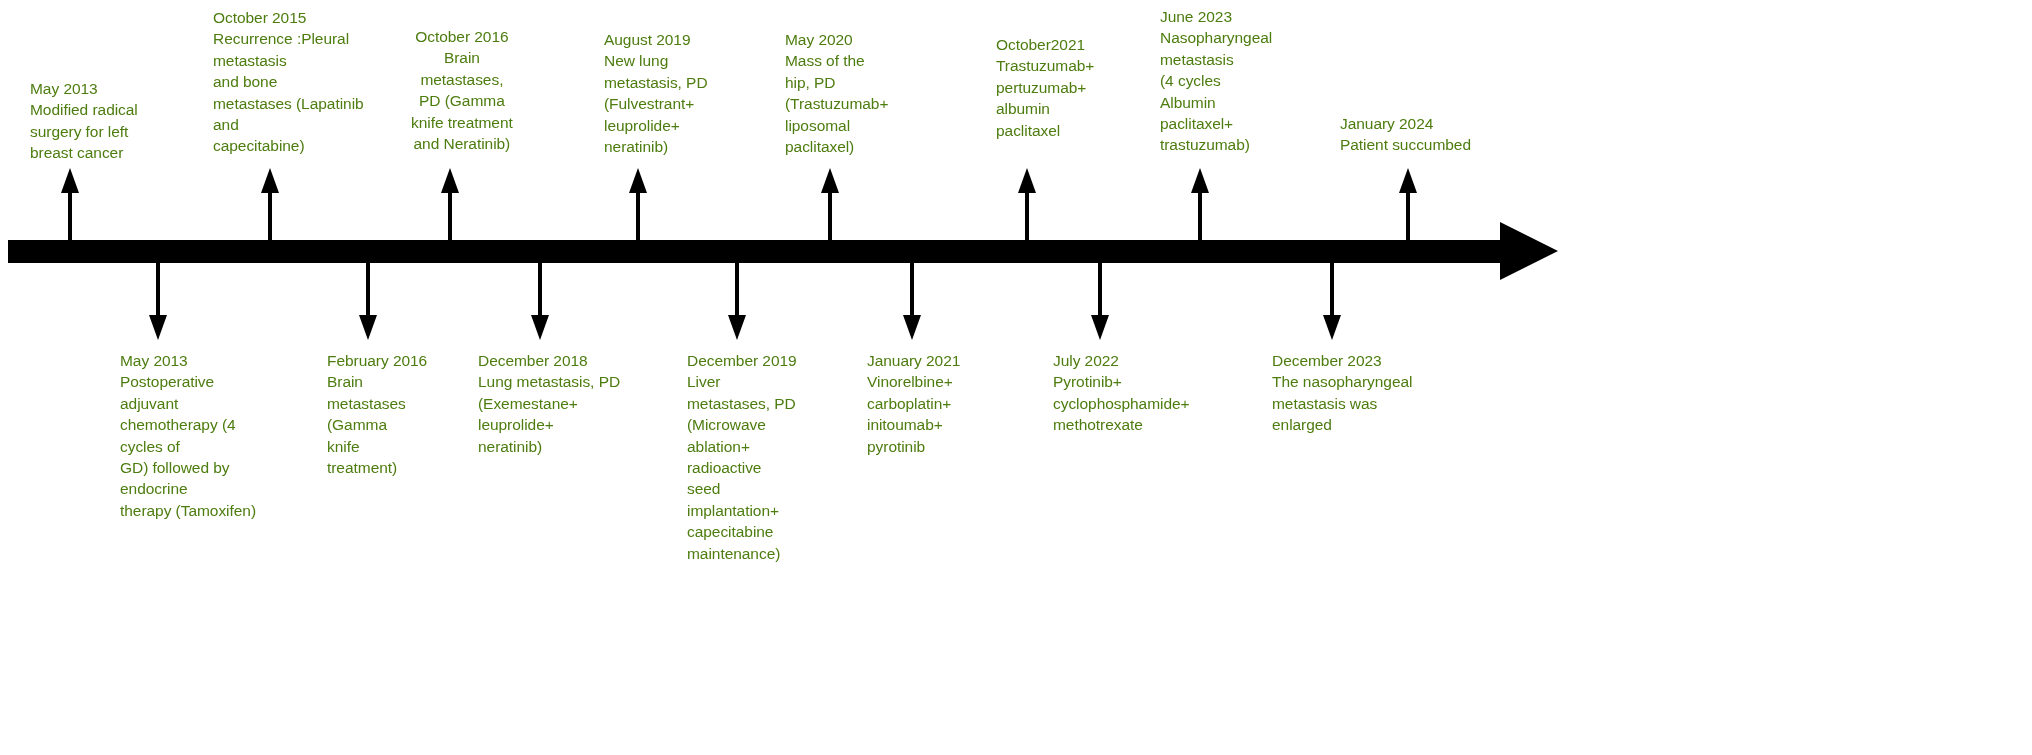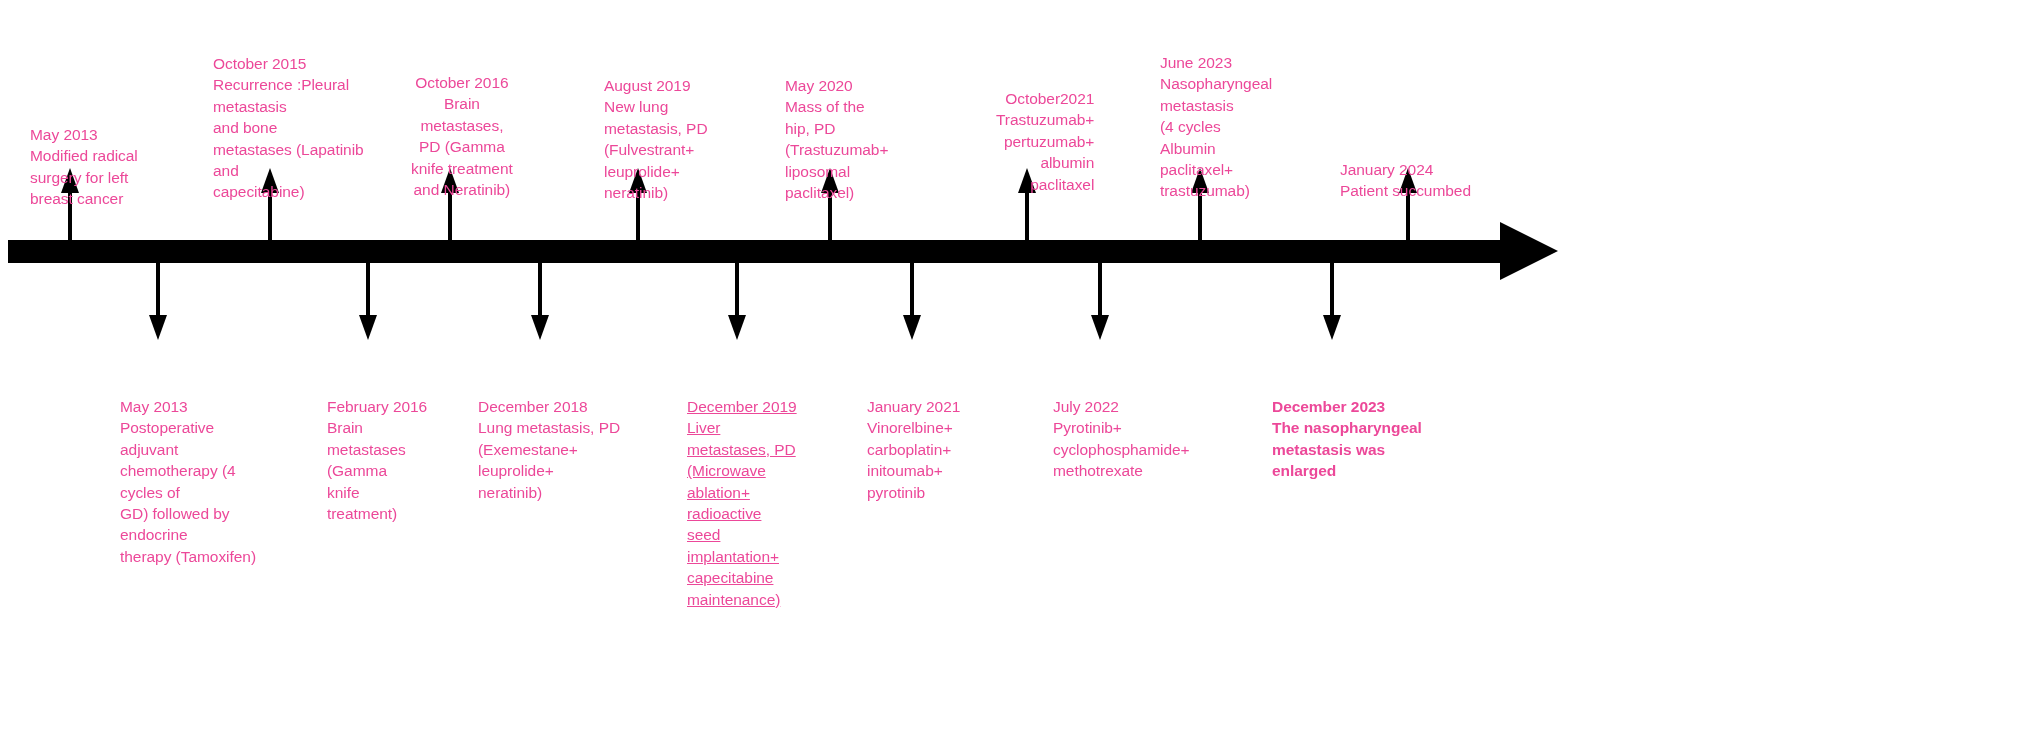--- a/index.html
+++ b/index.html
@@ -71,24 +71,23 @@
     bottom:0;
     border-top:25px solid #000000;
   }
   .conn.down .stem{ top:0; }
 
   
   .label{
     position:absolute;
     font-size:15.5px;
     line-height:21.4px;
-    color:#ec4899;
+    color:#4d7c0f;
     white-space:pre-line;
     letter-spacing:-0.05px;
-    margin-top:46px;
   }
   .label.above{ }
   .label.below{ }
 </style>
 </head>
 <body>
 
 <div id="stage">
 
   <div class="axis-wrap">
@@ -183,21 +182,21 @@
 metastasis, PD
 (Fulvestrant+
 leuprolide+
 neratinib)</div>
       <div class="label above" style="left: 785px; top: 29px;">May 2020
 Mass of the
 hip, PD
 (Trastuzumab+
 liposomal
 paclitaxel)</div>
-      <div class="label above" style="left: 996px; top: 42px; text-align: right;">October2021
+      <div class="label above" style="left: 996px; top: 34px;">October2021
 Trastuzumab+
 pertuzumab+
 albumin
 paclitaxel</div>
       <div class="label above" style="left: 1160px; top: 6px;">June 2023
 Nasopharyngeal
 metastasis
 (4 cycles
  Albumin
 paclitaxel+
@@ -218,38 +217,38 @@
 Brain
 metastases
 (Gamma
 knife
 treatment)</div>
       <div class="label below" style="left: 478px; top: 350px;">December 2018
 Lung metastasis, PD
 (Exemestane+
 leuprolide+
 neratinib)</div>
-      <div class="label below" style="left: 687px; top: 350px; text-decoration: underline;">December 2019
+      <div class="label below" style="left: 687px; top: 350px;">December 2019
 Liver
 metastases, PD
 (Microwave
 ablation+
  radioactive
 seed
 implantation+
 capecitabine
 maintenance)</div>
       <div class="label below" style="left: 867px; top: 350px;">January 2021
 Vinorelbine+
 carboplatin+
 initoumab+
 pyrotinib</div>
       <div class="label below" style="left: 1053px; top: 350px;">July 2022
 Pyrotinib+
 cyclophosphamide+
 methotrexate</div>
-      <div class="label below" style="left: 1272px; top: 350px; font-weight: bold;">December 2023
+      <div class="label below" style="left: 1272px; top: 350px;">December 2023
 The nasopharyngeal
 metastasis was
 enlarged</div>
     </div>
 
 </div>
 
 </body></html>

